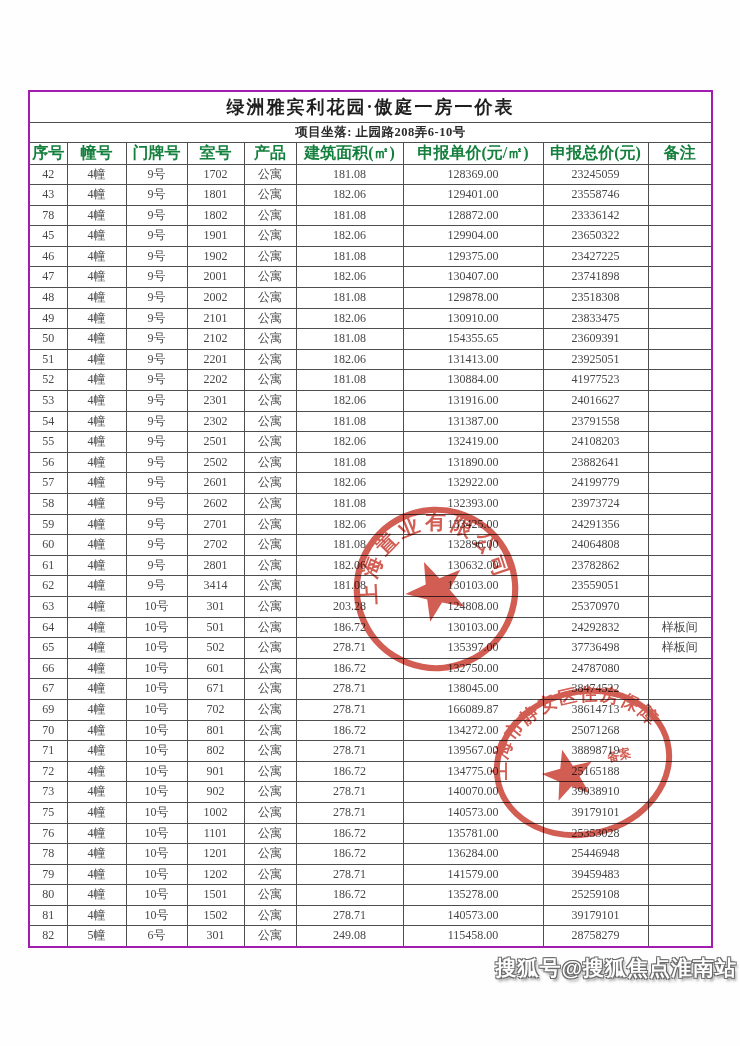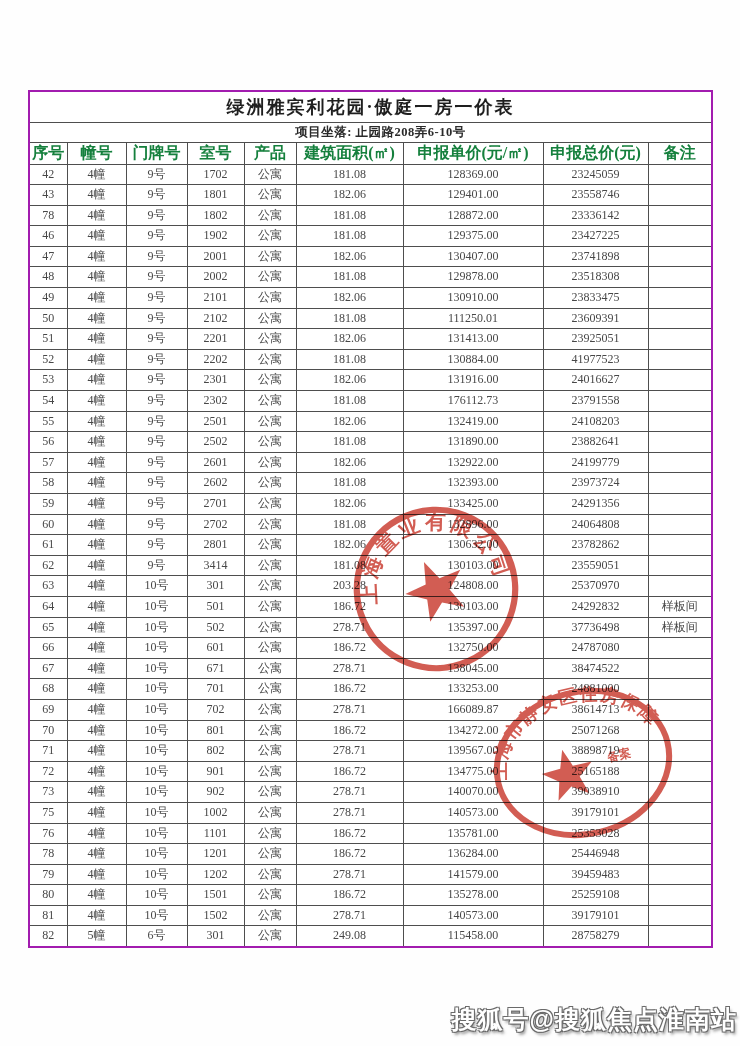--- a/index.html
+++ b/index.html
@@ -74,22 +74,22 @@
                font-family: "Liberation Serif", serif; }
   .seal-text2 { font-size: 18px; font-weight: bold; fill: #c8392d; letter-spacing: 2px;
                 font-family: "Liberation Serif", serif; }
   .seal-small { font-size: 12px; font-weight: bold; fill: #c8392d;
                 font-family: "Liberation Serif", serif; }
 
   
   .watermark {
     position: absolute;
     right: 3px;
-    top: 1003px;
-    font-size: 25px;
+    top: 954px;
+    font-size: 21px;
     font-weight: bold;
     letter-spacing: 1px;
     color: #ffffff;
     font-family: "Liberation Sans", sans-serif;
     text-shadow:
       -1px -1px 0 #6a6a6a, 1px -1px 0 #6a6a6a,
       -1px 1px 0 #6a6a6a, 1px 1px 0 #6a6a6a,
       2px 3px 3px rgba(60,60,60,0.55);
   }
 </style>
@@ -158,20 +158,31 @@
             <td>4幢</td>
             <td>9号</td>
             <td>1802</td>
             <td>公寓</td>
             <td>181.08</td>
             <td>128872.00</td>
             <td>23336142</td>
             <td></td>
           </tr>
           <tr>
+            <td>45</td>
+            <td>4幢</td>
+            <td>9号</td>
+            <td>1901</td>
+            <td>公寓</td>
+            <td>182.06</td>
+            <td>129904.00</td>
+            <td>23650322</td>
+            <td></td>
+          </tr>
+          <tr>
             <td>46</td>
             <td>4幢</td>
             <td>9号</td>
             <td>1902</td>
             <td>公寓</td>
             <td>181.08</td>
             <td>129375.00</td>
             <td>23427225</td>
             <td></td>
           </tr>
@@ -208,21 +219,21 @@
             <td>23833475</td>
             <td></td>
           </tr>
           <tr>
             <td>50</td>
             <td>4幢</td>
             <td>9号</td>
             <td>2102</td>
             <td>公寓</td>
             <td>181.08</td>
-            <td>111250.01</td>
+            <td>154355.65</td>
             <td>23609391</td>
             <td></td>
           </tr>
           <tr>
             <td>51</td>
             <td>4幢</td>
             <td>9号</td>
             <td>2201</td>
             <td>公寓</td>
             <td>182.06</td>
@@ -252,21 +263,21 @@
             <td>24016627</td>
             <td></td>
           </tr>
           <tr>
             <td>54</td>
             <td>4幢</td>
             <td>9号</td>
             <td>2302</td>
             <td>公寓</td>
             <td>181.08</td>
-            <td>176112.73</td>
+            <td>131387.00</td>
             <td>23791558</td>
             <td></td>
           </tr>
           <tr>
             <td>55</td>
             <td>4幢</td>
             <td>9号</td>
             <td>2501</td>
             <td>公寓</td>
             <td>182.06</td>
@@ -397,31 +408,20 @@
           </tr>
           <tr>
             <td>67</td>
             <td>4幢</td>
             <td>10号</td>
             <td>671</td>
             <td>公寓</td>
             <td>278.71</td>
             <td>138045.00</td>
             <td>38474522</td>
-            <td></td>
-          </tr>
-          <tr>
-            <td>68</td>
-            <td>4幢</td>
-            <td>10号</td>
-            <td>701</td>
-            <td>公寓</td>
-            <td>186.72</td>
-            <td>133253.00</td>
-            <td>24881000</td>
             <td></td>
           </tr>
           <tr>
             <td>69</td>
             <td>4幢</td>
             <td>10号</td>
             <td>702</td>
             <td>公寓</td>
             <td>278.71</td>
             <td>166089.87</td>

